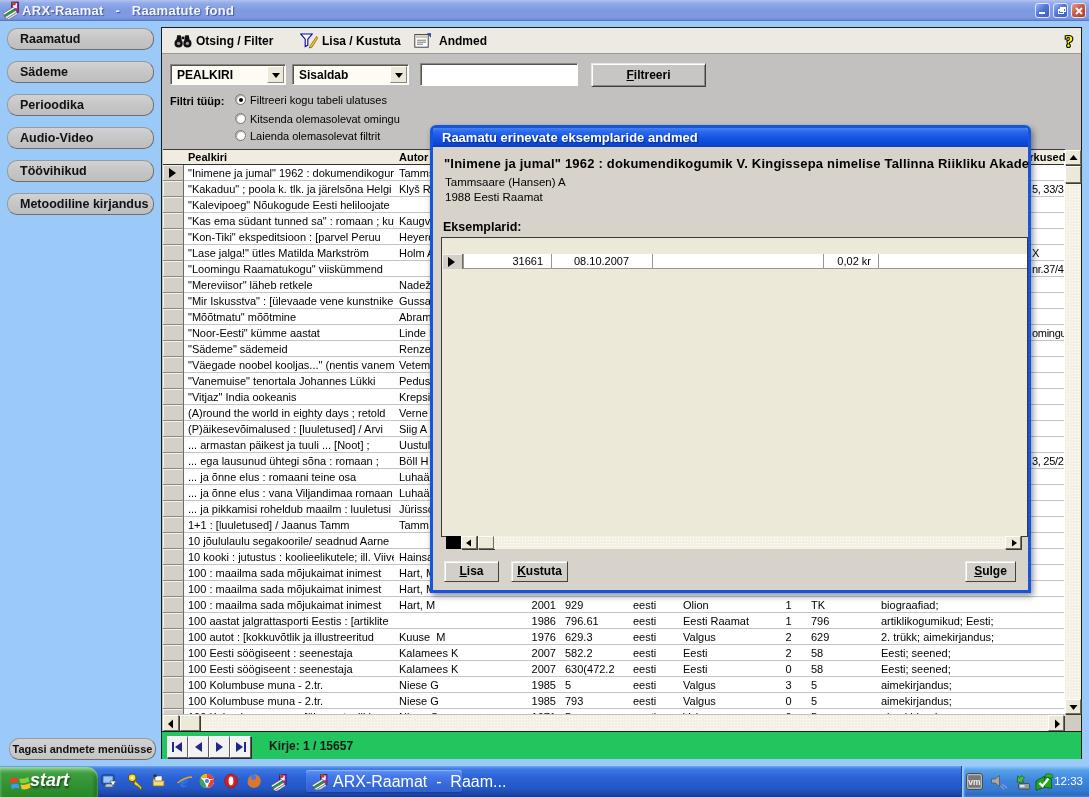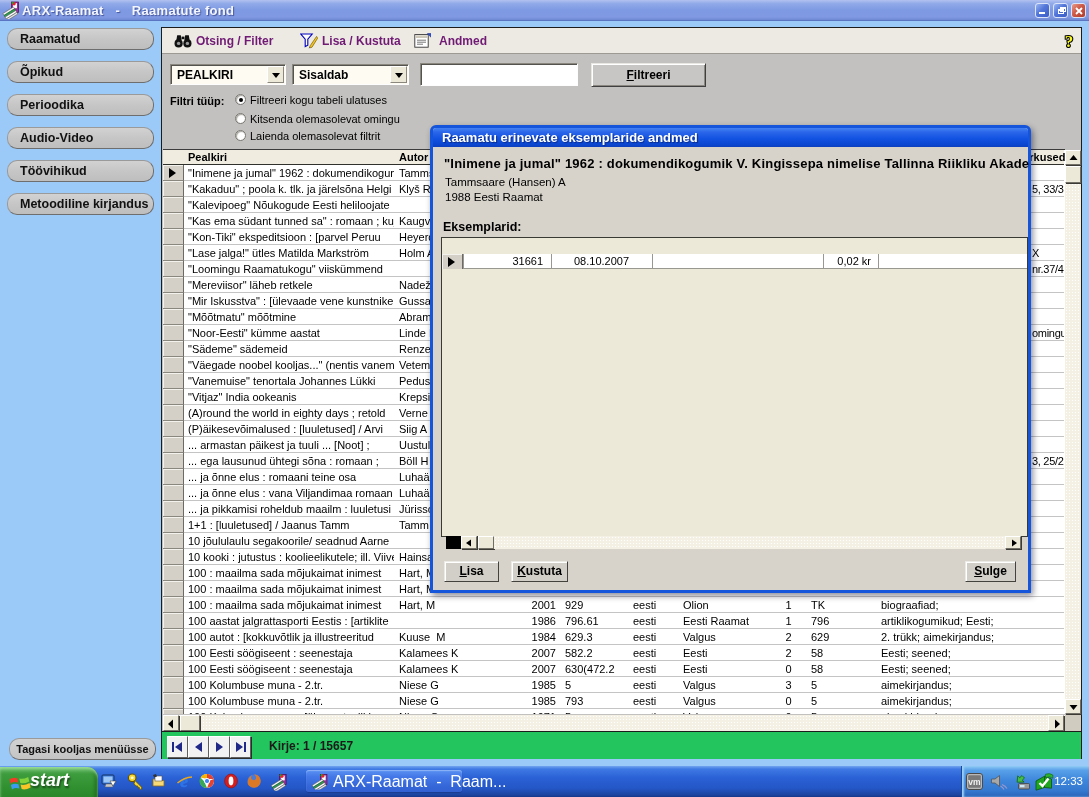--- a/index.html
+++ b/index.html
@@ -20,21 +20,21 @@
  font-size:12.5px;font-weight:bold;color:#111;line-height:20px;padding-left:12px;white-space:nowrap;overflow:hidden}
 #backbtn {position:absolute;left:9px;top:738px;width:147px;height:22px;border-radius:10px;
  background:linear-gradient(180deg,#d2d2d2 0%,#c4c4c4 100%);
  border:1px solid #9a9a9a;border-bottom-color:#6e6e6e;border-right-color:#6e6e6e;
  font-size:11px;font-weight:bold;color:#111;line-height:21px;text-align:center;white-space:nowrap}
 
 #panel {position:absolute;left:161px;top:27px;width:921px;height:732px;
  border:1px solid #1c1c1c;background:#c2c1bf}
 #toolbar {position:absolute;left:0;top:0;width:919px;height:26px;
  background:#eceae2;border-bottom:1px solid #9c9a92}
-#toolbar span {position:absolute;top:6px;font-size:12px;font-weight:bold;color:#701a75}
+#toolbar span {position:absolute;top:6px;font-size:12px;font-weight:bold;color:#000000}
 #toolbar svg {position:absolute}
 
 .combo {position:absolute;height:21px;background:#fdfbf2;
  border:1px solid #8a887e;border-bottom-color:#fdfdfd;border-right-color:#fdfdfd;
  box-shadow:inset 1px 1px 0 #55534d}
 .combo .ct {position:absolute;left:6px;top:3px;font-size:12px;font-weight:bold;color:#000}
 .combo .cb {position:absolute;right:1px;top:1px;width:17px;height:17px;background:#ece9d8;
  border:1px solid #fff;border-bottom-color:#8a887e;border-right-color:#8a887e}
 .combo .cb:after {content:"";position:absolute;left:4px;top:6px;border:4px solid transparent;
  border-top:5px solid #000}
@@ -152,26 +152,26 @@
     <i style="position:absolute;left:4px;top:5px;width:6px;height:5px;border:1px solid #fff;border-top-width:2px"></i>
     <i style="position:absolute;left:6px;top:3px;width:6px;height:5px;border:1px solid #fff;border-top-width:2px;background:transparent"></i>
   </div>
 <div class="wbtn" style="left:1071px;background:linear-gradient(135deg,#e89a8a 0%,#cd5a46 45%,#b03a2a 100%)">
     <svg width="14" height="14" viewBox="0 0 14 14" style="position:absolute;left:0;top:0">
       <path d="M4 4 L10 10 M10 4 L4 10" stroke="#fff" stroke-width="1.8"></path>
     </svg>
   </div>
 
 <div class="sbtn" style="top:28px">Raamatud</div>
-<div class="sbtn" style="top:61px">Õpikud</div>
+<div class="sbtn" style="top:61px">Sädeme</div>
 <div class="sbtn" style="top:94px">Perioodika</div>
 <div class="sbtn" style="top:127px">Audio-Video</div>
 <div class="sbtn" style="top:160px">Töövihikud</div>
 <div class="sbtn" style="top:193px">Metoodiline kirjandus</div>
-<div id="backbtn">Tagasi kooljas menüüsse</div>
+<div id="backbtn">Tagasi andmete menüüsse</div>
 
 <div id="panel">
  <div id="toolbar">
   <svg style="left:12px;top:6px" width="18" height="14">
 <path d="M3.2 1.2 L6.8 1.2 L7.6 6 L2.4 6 Z" fill="#111"></path>
 <path d="M11.2 1.2 L14.8 1.2 L15.6 6 L10.4 6 Z" fill="#111"></path>
 <rect x="7.6" y="2.6" width="2.8" height="2.6" fill="#111"></rect>
 <circle cx="4.6" cy="9.4" r="4.1" fill="#111"></circle>
 <circle cx="13.4" cy="9.4" r="4.1" fill="#111"></circle>
 <circle cx="4.6" cy="9.4" r="1.7" fill="#9a9a9a"></circle>
@@ -390,21 +390,21 @@
         <span style="left:470px">eesti</span>
         <span style="left:520px">Eesti Raamat</span>
         <span class="ce" style="left:606px;width:39px">1</span>
         <span style="left:648px">796</span>
         <span style="left:718px">artiklikogumikud; Eesti;</span>
       </div>
       <div class="trow" style="top:479px">
         <div class="selc"></div>
         <span style="left:25px;right:670px">100 autot : [kokkuvõtlik ja illustreeritud</span>
         <span style="left:236px;right:536px">Kuuse  M</span>
-        <span class="ra" style="left:367px;width:26px">1984</span>
+        <span class="ra" style="left:367px;width:26px">1976</span>
         <span style="left:402px">629.3</span>
         <span style="left:470px">eesti</span>
         <span style="left:520px">Valgus</span>
         <span class="ce" style="left:606px;width:39px">2</span>
         <span style="left:648px">629</span>
         <span style="left:718px">2. trükk; aimekirjandus;</span>
       </div>
       <div class="trow" style="top:495px">
         <div class="selc"></div>
         <span style="left:25px;right:670px">100 Eesti söögiseent : seenestaja</span>

